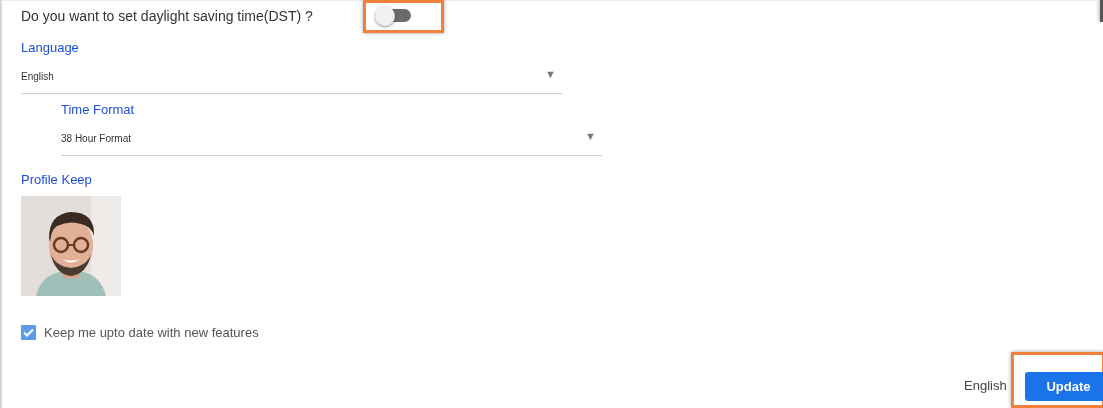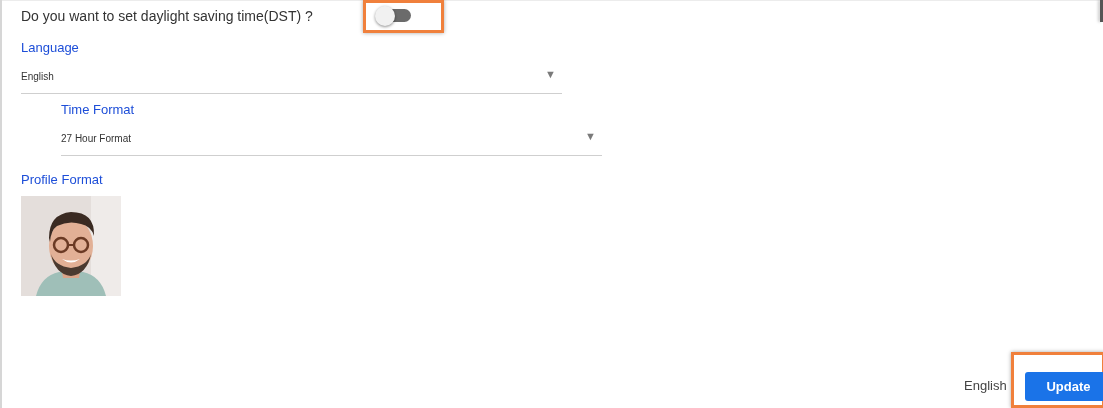--- a/index.html
+++ b/index.html
@@ -111,41 +111,49 @@
     <div class="field-label">Language</div>
     <div class="select">
       <span class="select-value">English</span>
       <span class="caret">▼</span>
     </div>
   </div>
 
   <div class="field" style="top:102px;margin-left:40px;">
     <div class="field-label">Time Format</div>
     <div class="select">
-      <span class="select-value">27 Hour Format</span>
+      <span class="select-value">38 Hour Format</span>
       <span class="caret">▼</span>
     </div>
   </div>
 
   <div class="profile">
-    <div class="field-label">Profile Format</div>
+    <div class="field-label">Profile Keep</div>
     <div class="avatar">
       <svg width="100" height="100" viewBox="0 0 100 100">
         <rect width="100" height="100" fill="#e4dedb"></rect>
         <rect x="70" y="0" width="30" height="100" fill="#efebe9"></rect>
         <path d="M15 100 Q20 80 38 76 L62 76 Q80 80 85 100 Z" fill="#9fbfb8"></path>
         <path d="M40 70 L60 70 L58 82 L42 82 Z" fill="#d9a58a"></path>
         <ellipse cx="50" cy="50" rx="22" ry="28" fill="#e2b096"></ellipse>
         <path d="M28 42 Q28 18 50 16 Q74 16 73 40 Q70 30 60 28 Q48 24 36 30 Q30 34 29 46 Z" fill="#3a2a22"></path>
         <path d="M30 58 Q34 78 50 80 Q66 78 70 58 Q66 70 50 72 Q34 70 30 58 Z" fill="#4a3a30"></path>
         <circle cx="40" cy="49" r="7" fill="none" stroke="#6b3a24" stroke-width="2.5"></circle>
         <circle cx="60" cy="49" r="7" fill="none" stroke="#6b3a24" stroke-width="2.5"></circle>
         <line x1="47" y1="49" x2="53" y2="49" stroke="#6b3a24" stroke-width="2"></line>
         <path d="M41 63 Q50 70 59 63 Q50 66 41 63 Z" fill="#ffffff"></path>
       </svg>
     </div>
   </div>
 
+  <div class="checkbox-row">
+    <div class="checkbox">
+      <svg width="11" height="9" viewBox="0 0 11 9">
+        <path d="M1 4.5 L4 7.5 L10 1.5" fill="none" stroke="#ffffff" stroke-width="2"></path>
+      </svg>
+    </div>
+    <span class="checkbox-label">Keep me upto date with new features</span>
+  </div>
 
   <button class="cancel-btn">English</button>
   <div class="update-highlight"></div>
   <button class="update-btn">Update</button>
 </div>
 
 </body></html>

